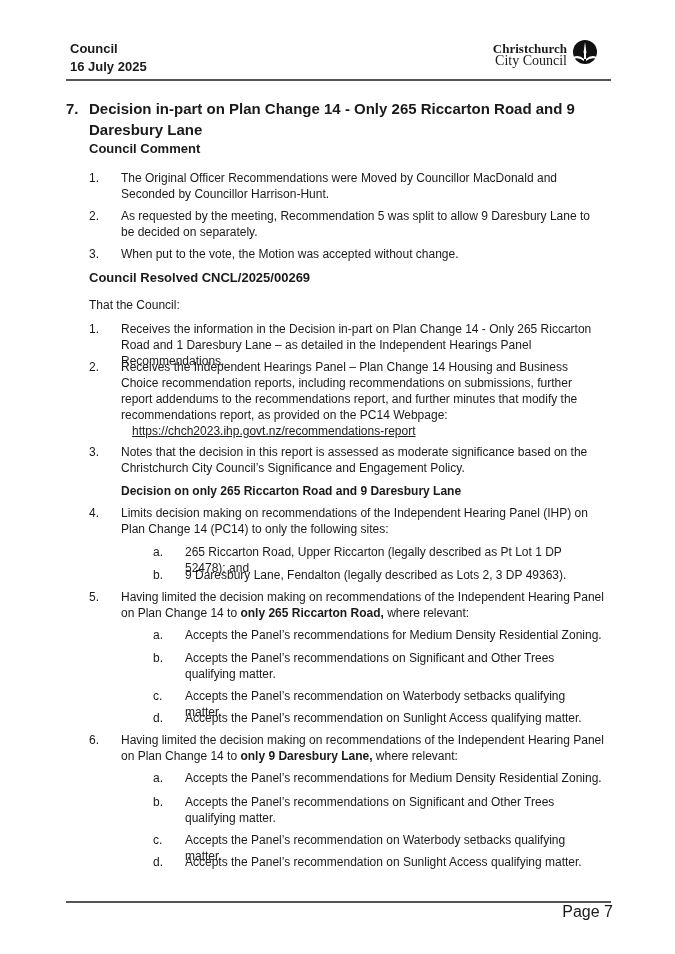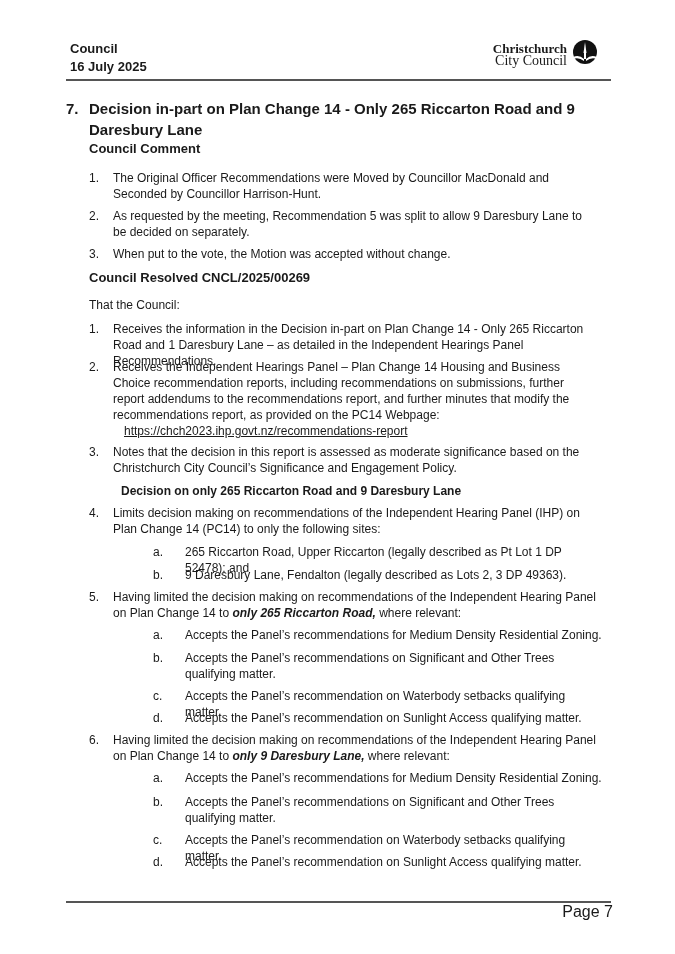--- a/index.html
+++ b/index.html
@@ -19,25 +19,25 @@
   .section-title .num { position: absolute; left: 0; top: 0; }
   .section-title .txt { position: absolute; left: 23px; top: 0; width: 515px; }
 
   .content { position: absolute; left: 89px; top: 0; width: 520px; font-size: 12px; line-height: 16px; }
   .h-bold { position: absolute; font-weight: bold; font-size: 13px; }
   .para { position: absolute; }
   .item { position: absolute; }
   .item .n { position: absolute; left: 0; top: 0; }
   .item .t { position: absolute; top: 0; }
   .lvl1 .n { left: 0; }
-  .lvl1 .t { left: 24px; width: 485px; }
+  .lvl1 .t { left: 32px; width: 485px; }
   .lvl2 .n { left: 64px; }
   .lvl2 .t { left: 96px; width: 420px; }
   a.link { color: #1a1a1a; text-decoration: underline; padding-left: 11px; }
-  b { font-weight: bold; font-style: italic; }
+  b { font-weight: bold; }
 
   .footer-rule { position: absolute; left: 66px; top: 901px; width: 545px; height: 1.5px; background: #555; }
   .footer { position: absolute; right: 62px; top: 903px; font-size: 16px; }
 </style>
 </head>
 <body>
 
 <div class="header">
   <div class="left">
     <div>Council</div>

